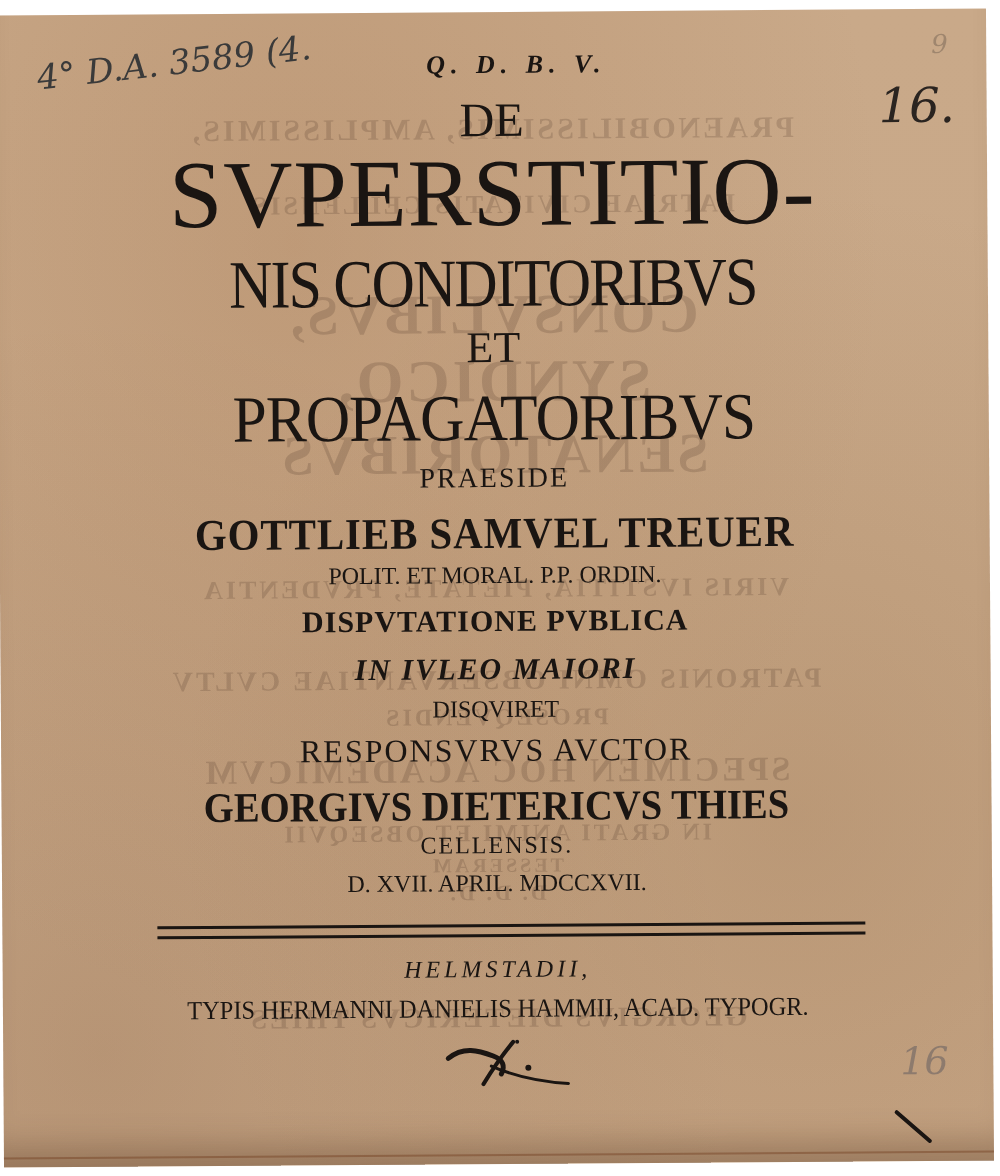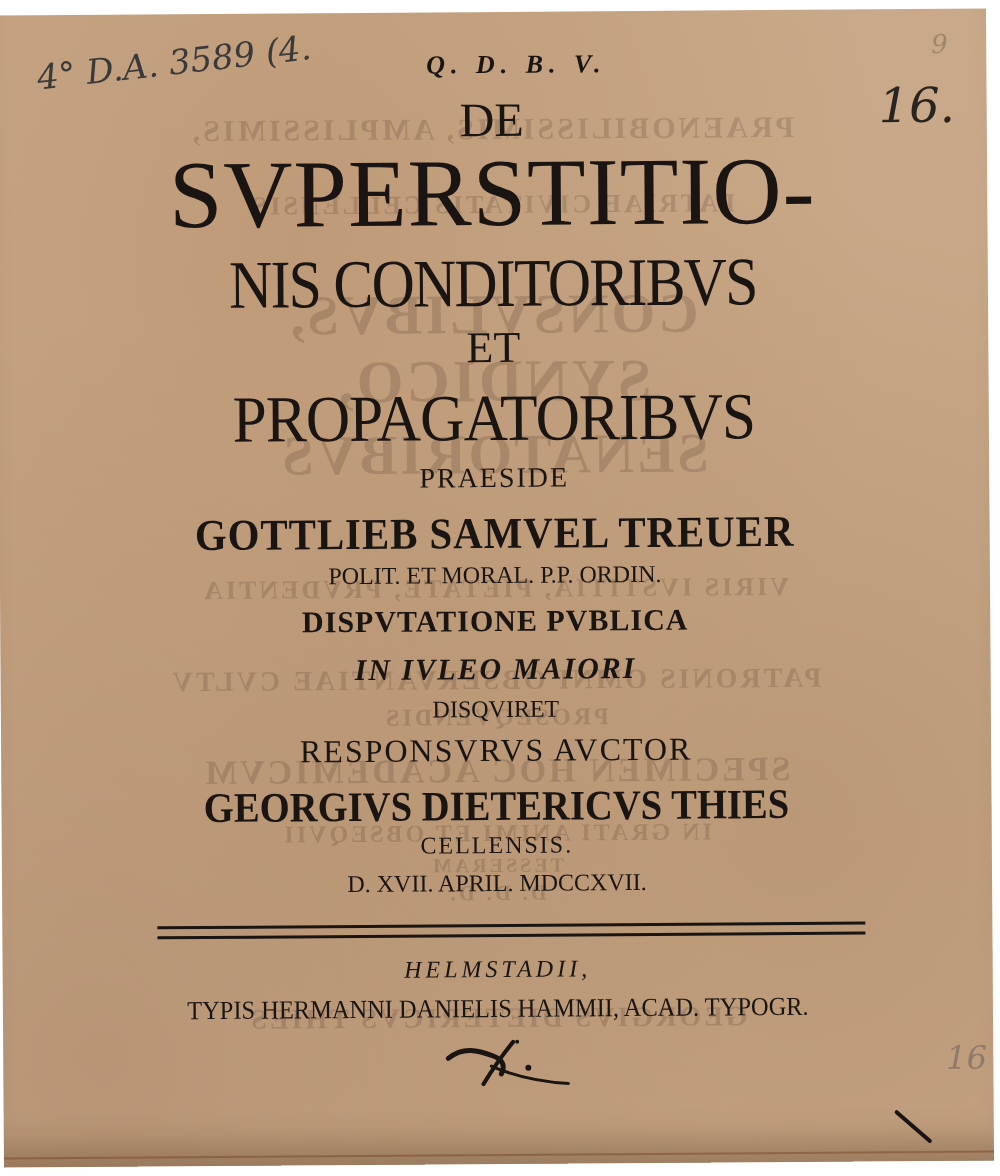--- a/index.html
+++ b/index.html
@@ -52,21 +52,21 @@
   <div class="ghost" style="top:692px;font-size:24px;">PROSEQVENDIS</div>
   <div class="ghost" style="top:740px;font-size:34px;">SPECIMEN HOC ACADEMICVM</div>
   <div class="ghost" style="top:808px;font-size:24px;">IN GRATI ANIMI ET OBSEQVII</div>
   <div class="ghost" style="top:842px;font-size:20px;">TESSERAM</div>
   <div class="ghost" style="top:868px;font-size:22px;">D. D. D.</div>
   <div class="ghost" style="top:990px;font-size:28px;">GEORGIVS DIETERICVS THIES</div>
 
   <div class="hand" style="left:40px;top:28px;font-size:34px;transform:rotate(-6deg);">4° D.A. 3589 (4.</div>
   <div class="hand" style="left:882px;top:68px;font-size:48px;color:#2a2420;">16.</div>
   <div class="hand" style="left:935px;top:20px;font-size:26px;color:rgba(80,70,60,0.35);">9</div>
-  <div class="hand" style="left:943px;top:1030px;font-size:32px;color:rgba(80,80,90,0.45);">16</div>
+  <div class="hand" style="left:897px;top:1030px;font-size:38px;color:rgba(80,80,90,0.45);">16</div>
 
   <div class="line" style="top:38px;left:50px;font-size:26px;font-style:italic;font-weight:bold;letter-spacing:6px;">Q. D. B. V.</div>
   <div class="line" style="top:80px;font-size:48px;">DE</div>
   <div class="line" style="top:126px;font-size:96px;line-height:110px;letter-spacing:1px;">SVPERSTITIO-</div>
   <div class="line" style="top:232px;font-size:68px;letter-spacing:-2px;transform:scaleX(0.88);">NIS CONDITORIBVS</div>
   <div class="line" style="top:310px;font-size:44px;">ET</div>
   <div class="line" style="top:368px;font-size:66px;letter-spacing:-1px;transform:scaleX(0.93);">PROPAGATORIBVS</div>
 
   <div class="line" style="top:450px;font-size:28px;letter-spacing:2px;">PRAESIDE</div>
   <div class="line" style="top:496px;font-size:44px;font-weight:bold;letter-spacing:1px;transform:scaleX(0.93);">GOTTLIEB SAMVEL TREUER</div>

